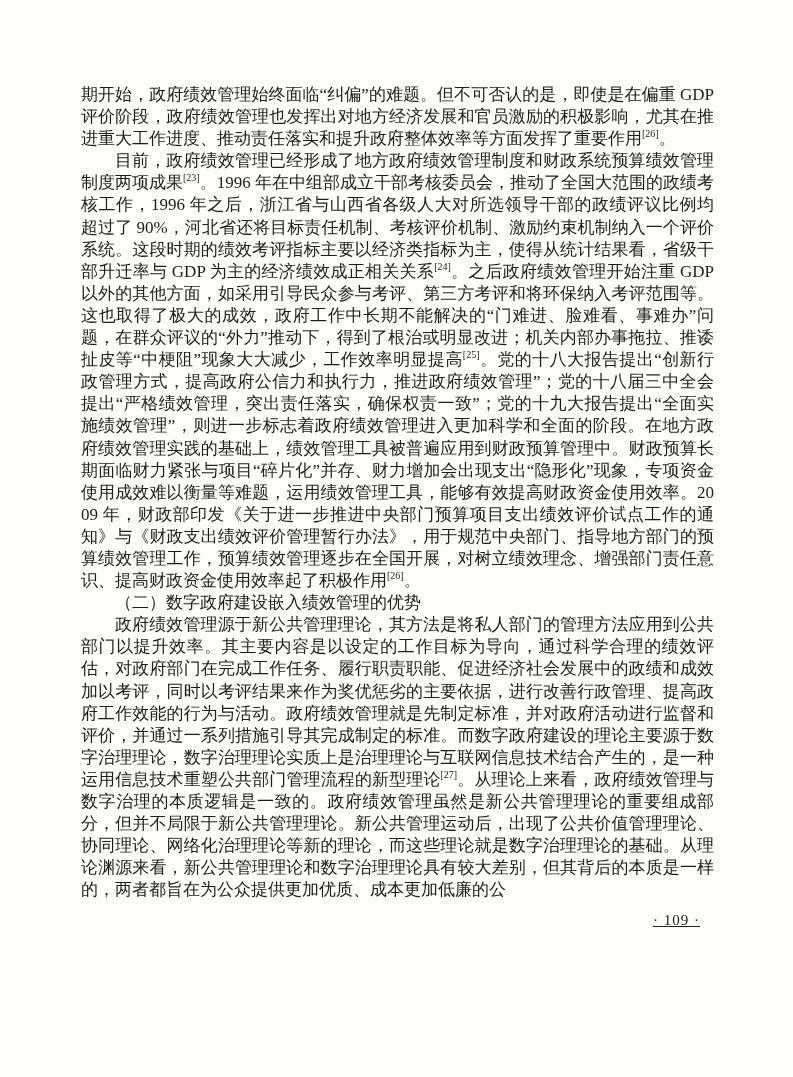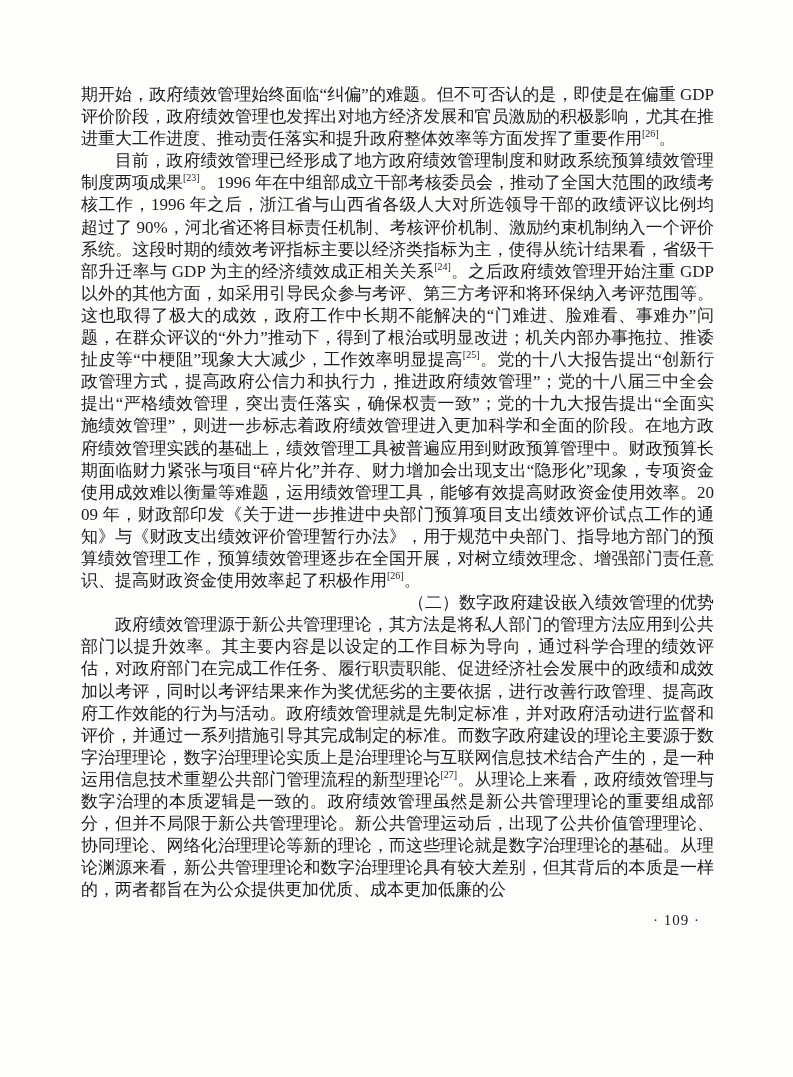--- a/index.html
+++ b/index.html
@@ -27,37 +27,38 @@
     font-size: 17px;
     line-height: 22.1px;
     text-align: justify;
     text-justify: inter-character;
     word-break: break-all;
   }
   .para.indent {
     text-indent: 2em;
   }
   .para.heading {
-    text-align: right;
+    text-align: left;
   }
   .para sup {
     font-size: 10px;
     line-height: 0;
     vertical-align: super;
     letter-spacing: 0;
   }
   .page-number {
     margin-top: 11px;
     width: 633px;
     text-align: right;
     padding-right: 14px;
     box-sizing: border-box;
     font-size: 15px;
     letter-spacing: 1px;
     color: #222;
+    text-decoration: underline;
   }
 </style>
 </head>
 <body>
 
 <div class="page">
   <div class="text-block" id="paragraph-container">
       <p class="para">期开始，政府绩效管理始终面临“纠偏”的难题。但不可否认的是，即使是在偏重 GDP 评价阶段，政府绩效管理也发挥出对地方经济发展和官员激励的积极影响，尤其在推进重大工作进度、推动责任落实和提升政府整体效率等方面发挥了重要作用<sup>[26]</sup>。</p>
       <p class="para indent">目前，政府绩效管理已经形成了地方政府绩效管理制度和财政系统预算绩效管理制度两项成果<sup>[23]</sup>。1996 年在中组部成立干部考核委员会，推动了全国大范围的政绩考核工作，1996 年之后，浙江省与山西省各级人大对所选领导干部的政绩评议比例均超过了 90%，河北省还将目标责任机制、考核评价机制、激励约束机制纳入一个评价系统。这段时期的绩效考评指标主要以经济类指标为主，使得从统计结果看，省级干部升迁率与 GDP 为主的经济绩效成正相关关系<sup>[24]</sup>。之后政府绩效管理开始注重 GDP 以外的其他方面，如采用引导民众参与考评、第三方考评和将环保纳入考评范围等。这也取得了极大的成效，政府工作中长期不能解决的“门难进、脸难看、事难办”问题，在群众评议的“外力”推动下，得到了根治或明显改进；机关内部办事拖拉、推诿扯皮等“中梗阻”现象大大减少，工作效率明显提高<sup>[25]</sup>。党的十八大报告提出“创新行政管理方式，提高政府公信力和执行力，推进政府绩效管理”；党的十八届三中全会提出“严格绩效管理，突出责任落实，确保权责一致”；党的十九大报告提出“全面实施绩效管理”，则进一步标志着政府绩效管理进入更加科学和全面的阶段。在地方政府绩效管理实践的基础上，绩效管理工具被普遍应用到财政预算管理中。财政预算长期面临财力紧张与项目“碎片化”并存、财力增加会出现支出“隐形化”现象，专项资金使用成效难以衡量等难题，运用绩效管理工具，能够有效提高财政资金使用效率。2009 年，财政部印发《关于进一步推进中央部门预算项目支出绩效评价试点工作的通知》与《财政支出绩效评价管理暂行办法》，用于规范中央部门、指导地方部门的预算绩效管理工作，预算绩效管理逐步在全国开展，对树立绩效理念、增强部门责任意识、提高财政资金使用效率起了积极作用<sup>[26]</sup>。</p>
       <p class="para indent heading">（二）数字政府建设嵌入绩效管理的优势</p>

